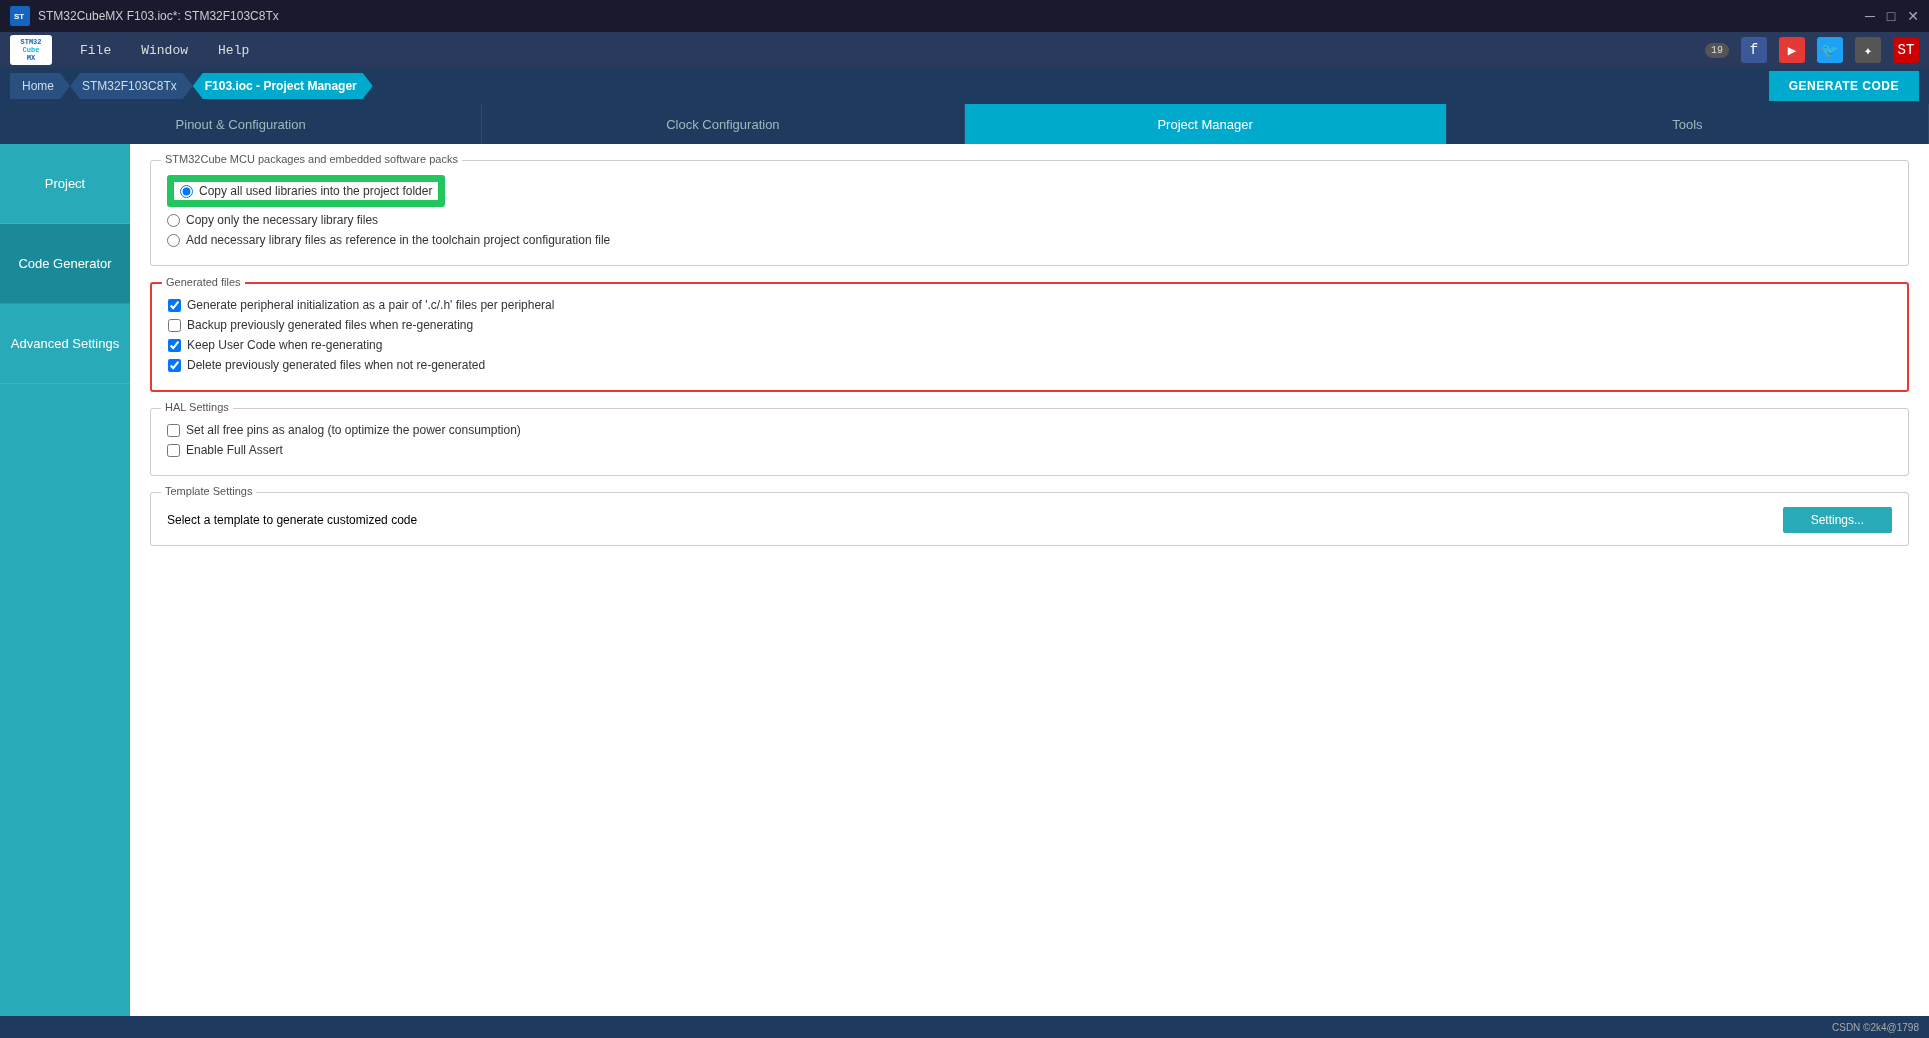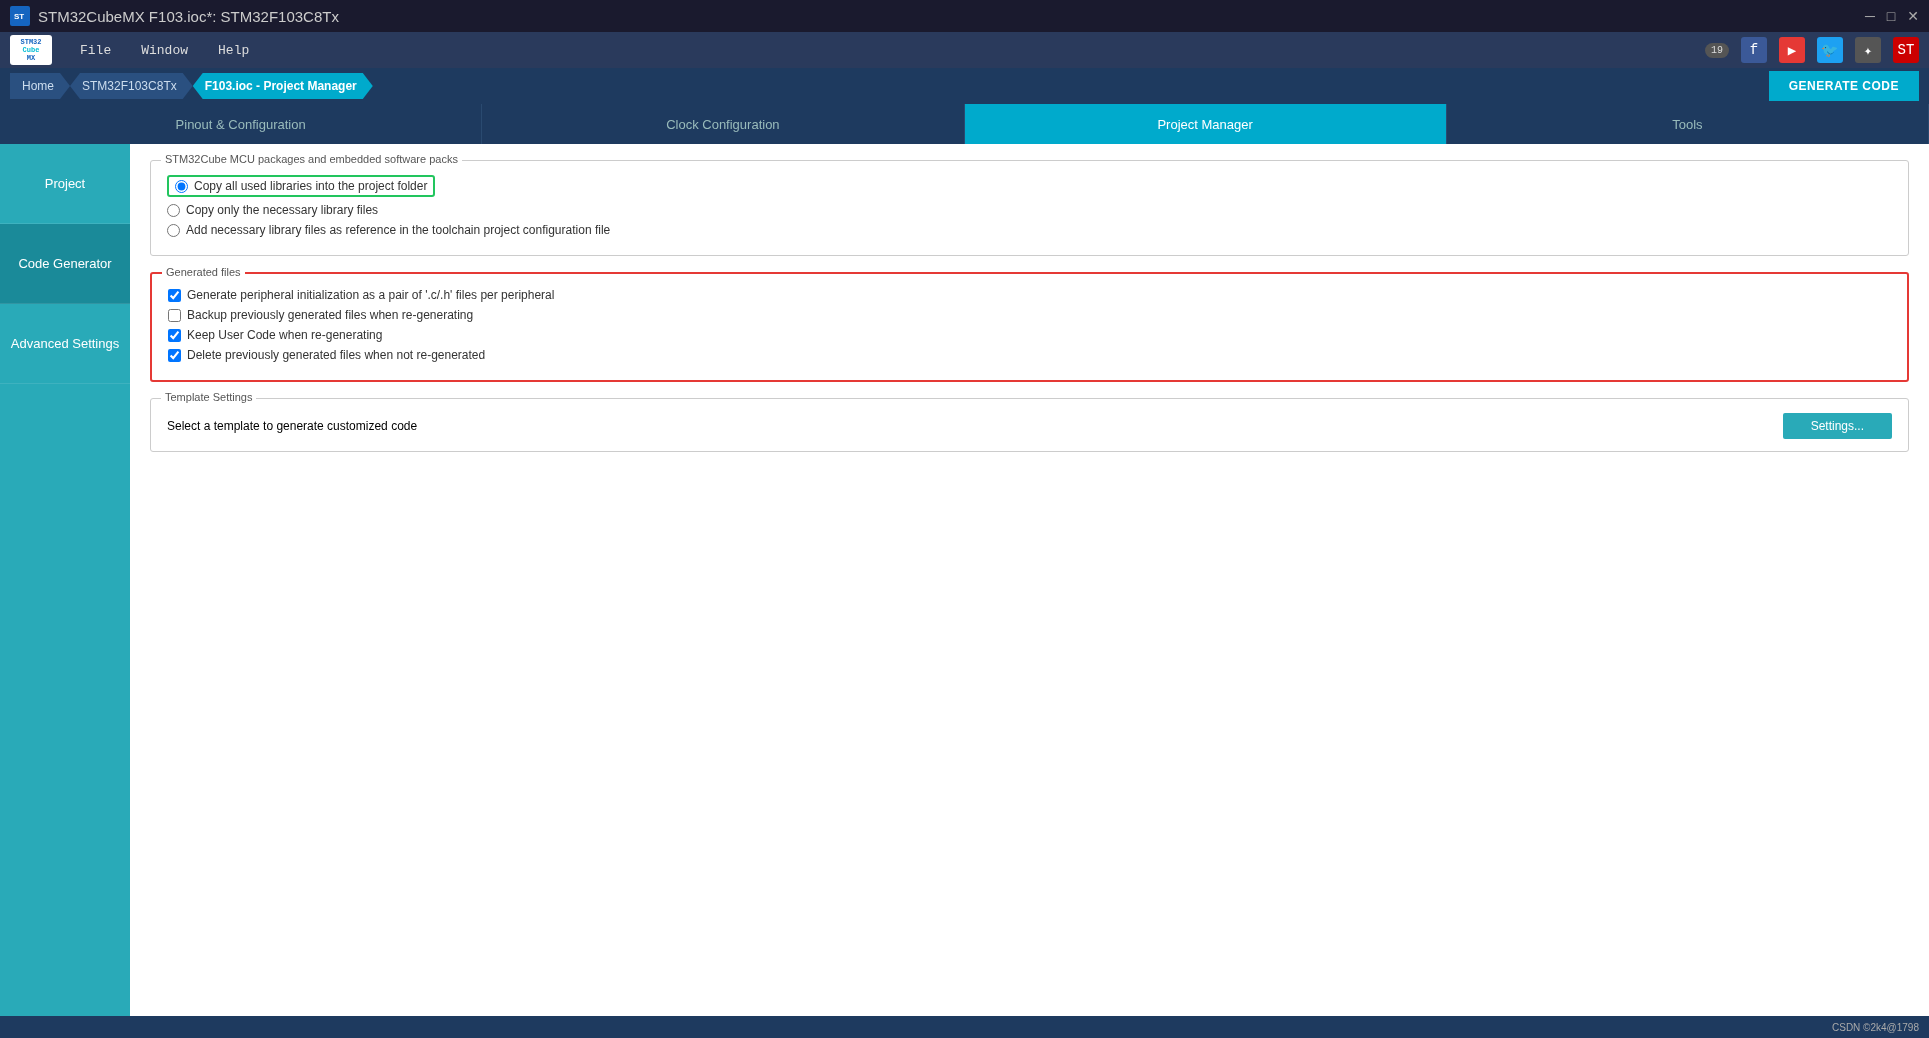--- a/index.html
+++ b/index.html
@@ -11,21 +11,21 @@
       background: #1a1a2e;
       display: flex;
       align-items: center;
       padding: 0 10px;
       color: #ccc;
       font-size: 12px;
       justify-content: space-between;
     }
     .titlebar-left { display: flex; align-items: center; gap: 8px; }
     .titlebar-logo { width: 20px; height: 20px; background: #1565c0; border-radius: 2px; display: flex; align-items: center; justify-content: center; color: white; font-size: 8px; font-weight: bold; }
-    .titlebar-title { color: #ccc; font-size: 15px; }
+    .titlebar-title { color: #ccc; font-size: 12px; }
     .titlebar-controls { display: flex; gap: 12px; }
     .titlebar-control { color: #aaa; font-size: 14px; cursor: pointer; }
 
     
     .menubar {
       height: 36px;
       background: #2a3a5c;
       display: flex;
       align-items: center;
       padding: 0 10px;
@@ -297,21 +297,21 @@
     <div class="sidebar-item active">Code Generator</div>
     <div class="sidebar-item">Advanced Settings</div>
   </div>
 
   <div class="content">
 
     <div class="section-group">
       <span class="section-label">STM32Cube MCU packages and embedded software packs</span>
 
       <div class="radio-option">
-        <span style="display:inline-flex; align-items:center; border: 2px solid #22c55e; border-radius:3px; padding: 2px 6px; gap:6px;">
+        <span style="display:inline-flex; align-items:center; border: 7px solid #22c55e; border-radius:3px; padding: 2px 6px; gap:6px;">
           <input type="radio" name="libcopy" id="r1" checked="" style="">
           <label for="r1">Copy all used libraries into the project folder</label>
         </span>
       </div>
       <div class="radio-option">
         <input type="radio" name="libcopy" id="r2" style="">
         <label for="r2">Copy only the necessary library files</label>
       </div>
       <div class="radio-option">
         <input type="radio" name="libcopy" id="r3" style="">
@@ -333,20 +333,32 @@
       <div class="checkbox-option">
         <input type="checkbox" id="c3" checked="" style="">
         <label for="c3">Keep User Code when re-generating</label>
       </div>
       <div class="checkbox-option">
         <input type="checkbox" id="c4" checked="" style="">
         <label for="c4">Delete previously generated files when not re-generated</label>
       </div>
     </div>
 
+    <div class="section-group">
+      <span class="section-label">HAL Settings</span>
+
+      <div class="checkbox-option">
+        <input type="checkbox" id="h1" style="">
+        <label for="h1">Set all free pins as analog (to optimize the power consumption)</label>
+      </div>
+      <div class="checkbox-option">
+        <input type="checkbox" id="h2" style="">
+        <label for="h2">Enable Full Assert</label>
+      </div>
+    </div>
 
     <div class="section-group">
       <span class="section-label">Template Settings</span>
       <div class="template-row">
         <span style="color:#000000; font-size:12px;">Select a template to generate customized code</span>
         <button class="settings-btn">Settings...</button>
       </div>
     </div>
 
   </div>

